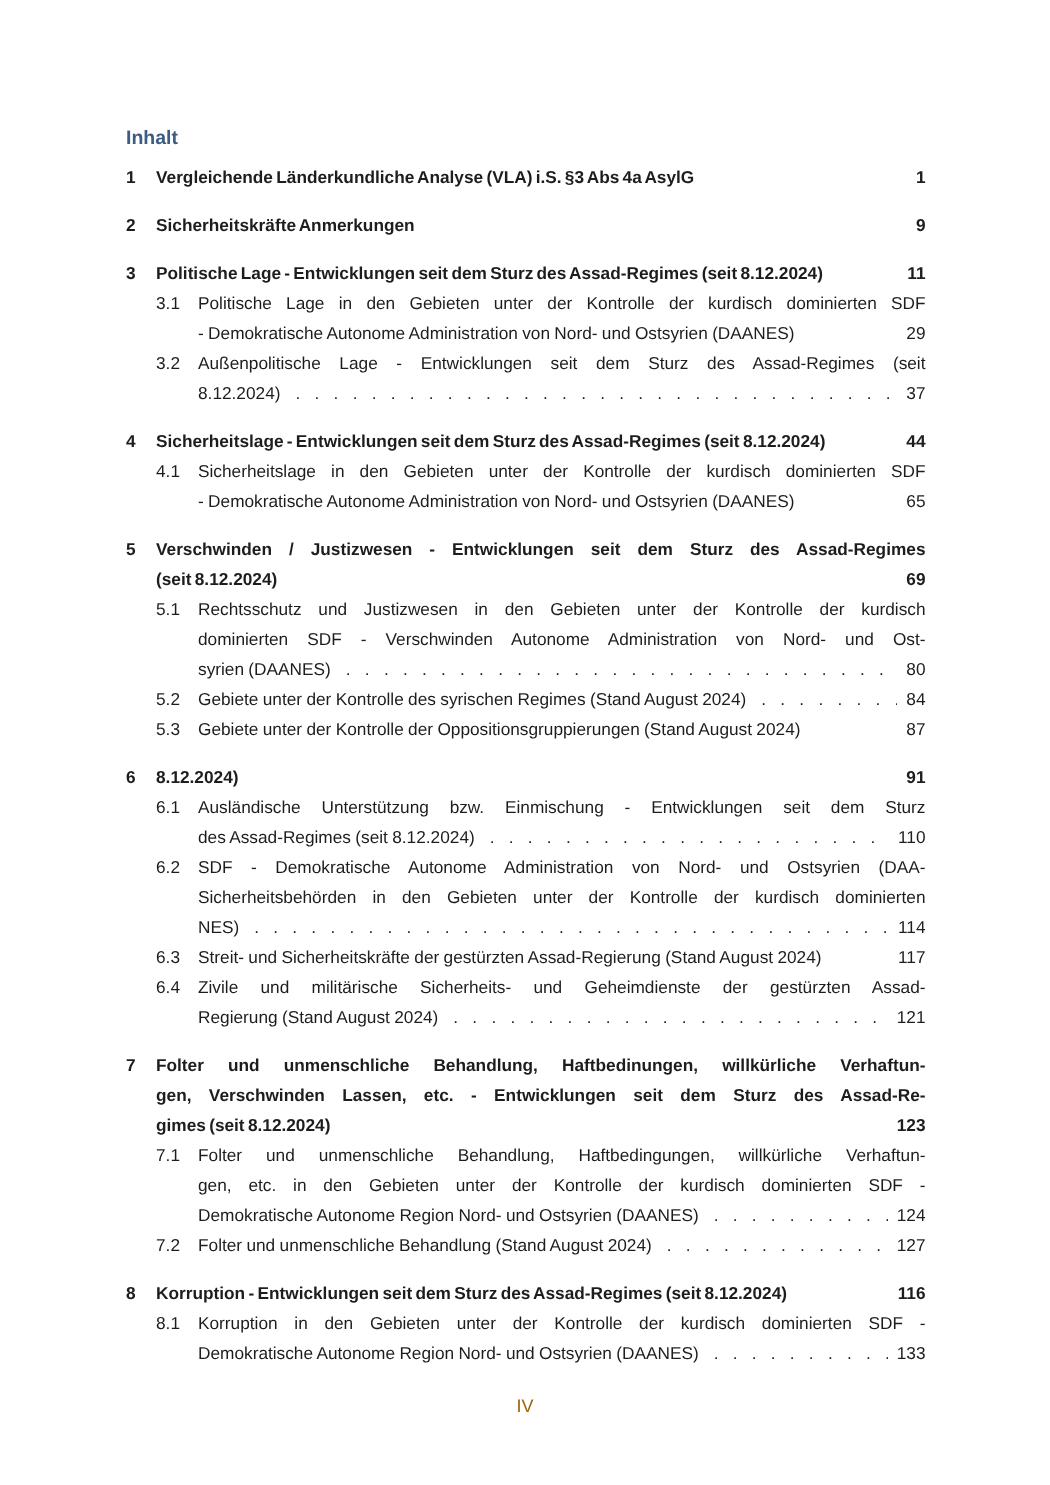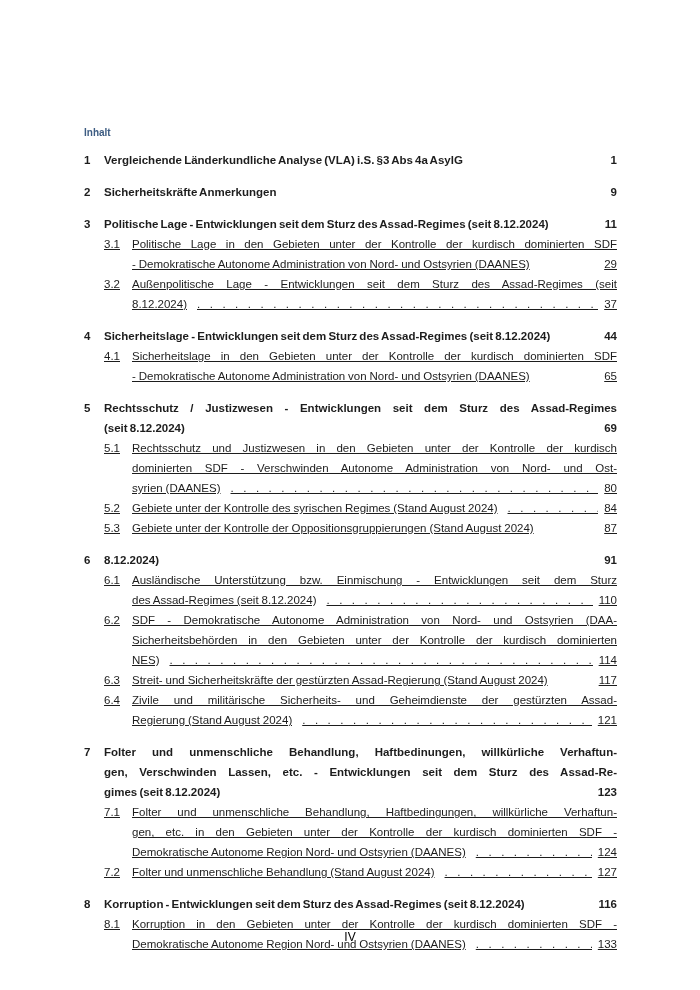--- a/index.html
+++ b/index.html
@@ -11,49 +11,48 @@
     position:relative;
     overflow:hidden;
   }
   .page {
     position:absolute; inset:0;
     padding:84px 83px 0 84px;
   }
   .toc-title {
     color:#3d5c82;
     font-weight:bold;
-    font-size:10px;
+    font-size:13px;
     line-height:16px;
     margin-bottom:9px;
-    margin-top:41px;
   }
   .entry { display:flex; font-size:11.5px; }
   .entry.l1 { font-weight:bold; margin-top:12px; word-spacing:-1px; }
   .entry.l1:first-of-type { margin-top:0; }
-  .entry.l2 { padding-left:20px; word-spacing:-0.3px;text-decoration:underline; }
+  .entry.l2 { padding-left:20px; word-spacing:-0.3px; }
   .num { flex:0 0 20px; line-height:20px; }
   .l2 .num { flex:0 0 28px; }
   .content { flex:1 1 auto; min-width:0; }
   .line { line-height:20px; }
   .line.mid { text-align:justify; text-align-last:justify; }
   .line.last { display:flex; align-items:flex-start; }
   .line.last .txt { flex:0 1 auto; min-width:0; white-space:nowrap; overflow:hidden; }
   .leader {
     flex:1 1 0; min-width:0;
     overflow:hidden; white-space:nowrap;
     letter-spacing:9.5px;
     padding-left:10px;
     font-weight:normal;
   }
   .spacer { flex:1 1 0; min-width:0; }
   .pg { flex:0 0 auto; margin-left:6px; text-align:right; }
   .footer {
     position:absolute; left:0; right:0; top:930px;
     text-align:center;
-    font-size:12px; color:#000000;
+    font-size:12px; color:#a16207;
   }
 </style>
 </head>
 <body>
 
 <div class="page">
   <div class="toc-title">Inhalt</div>
 
   <div>
       <div class="entry l1">
@@ -125,21 +124,21 @@
           <div class="line last">
             <span class="txt">- Demokratische Autonome Administration von Nord- und Ostsyrien (DAANES)</span>
             <span class="spacer"></span>
             <span class="pg">65</span>
           </div>
         </div>
       </div>
       <div class="entry l1">
         <span class="num">5</span>
         <div class="content">
-          <div class="line mid"><span class="txt">Rechtsschutz / Justizwesen - Entwicklungen seit dem Sturz des Assad-Regimes</span></div>
+          <div class="line mid"><span class="txt">Verschwinden / Justizwesen - Entwicklungen seit dem Sturz des Assad-Regimes</span></div>
           <div class="line last">
             <span class="txt">(seit 8.12.2024)</span>
             <span class="spacer"></span>
             <span class="pg">69</span>
           </div>
         </div>
       </div>
       <div class="entry l2">
         <span class="num">5.1</span>
         <div class="content">

